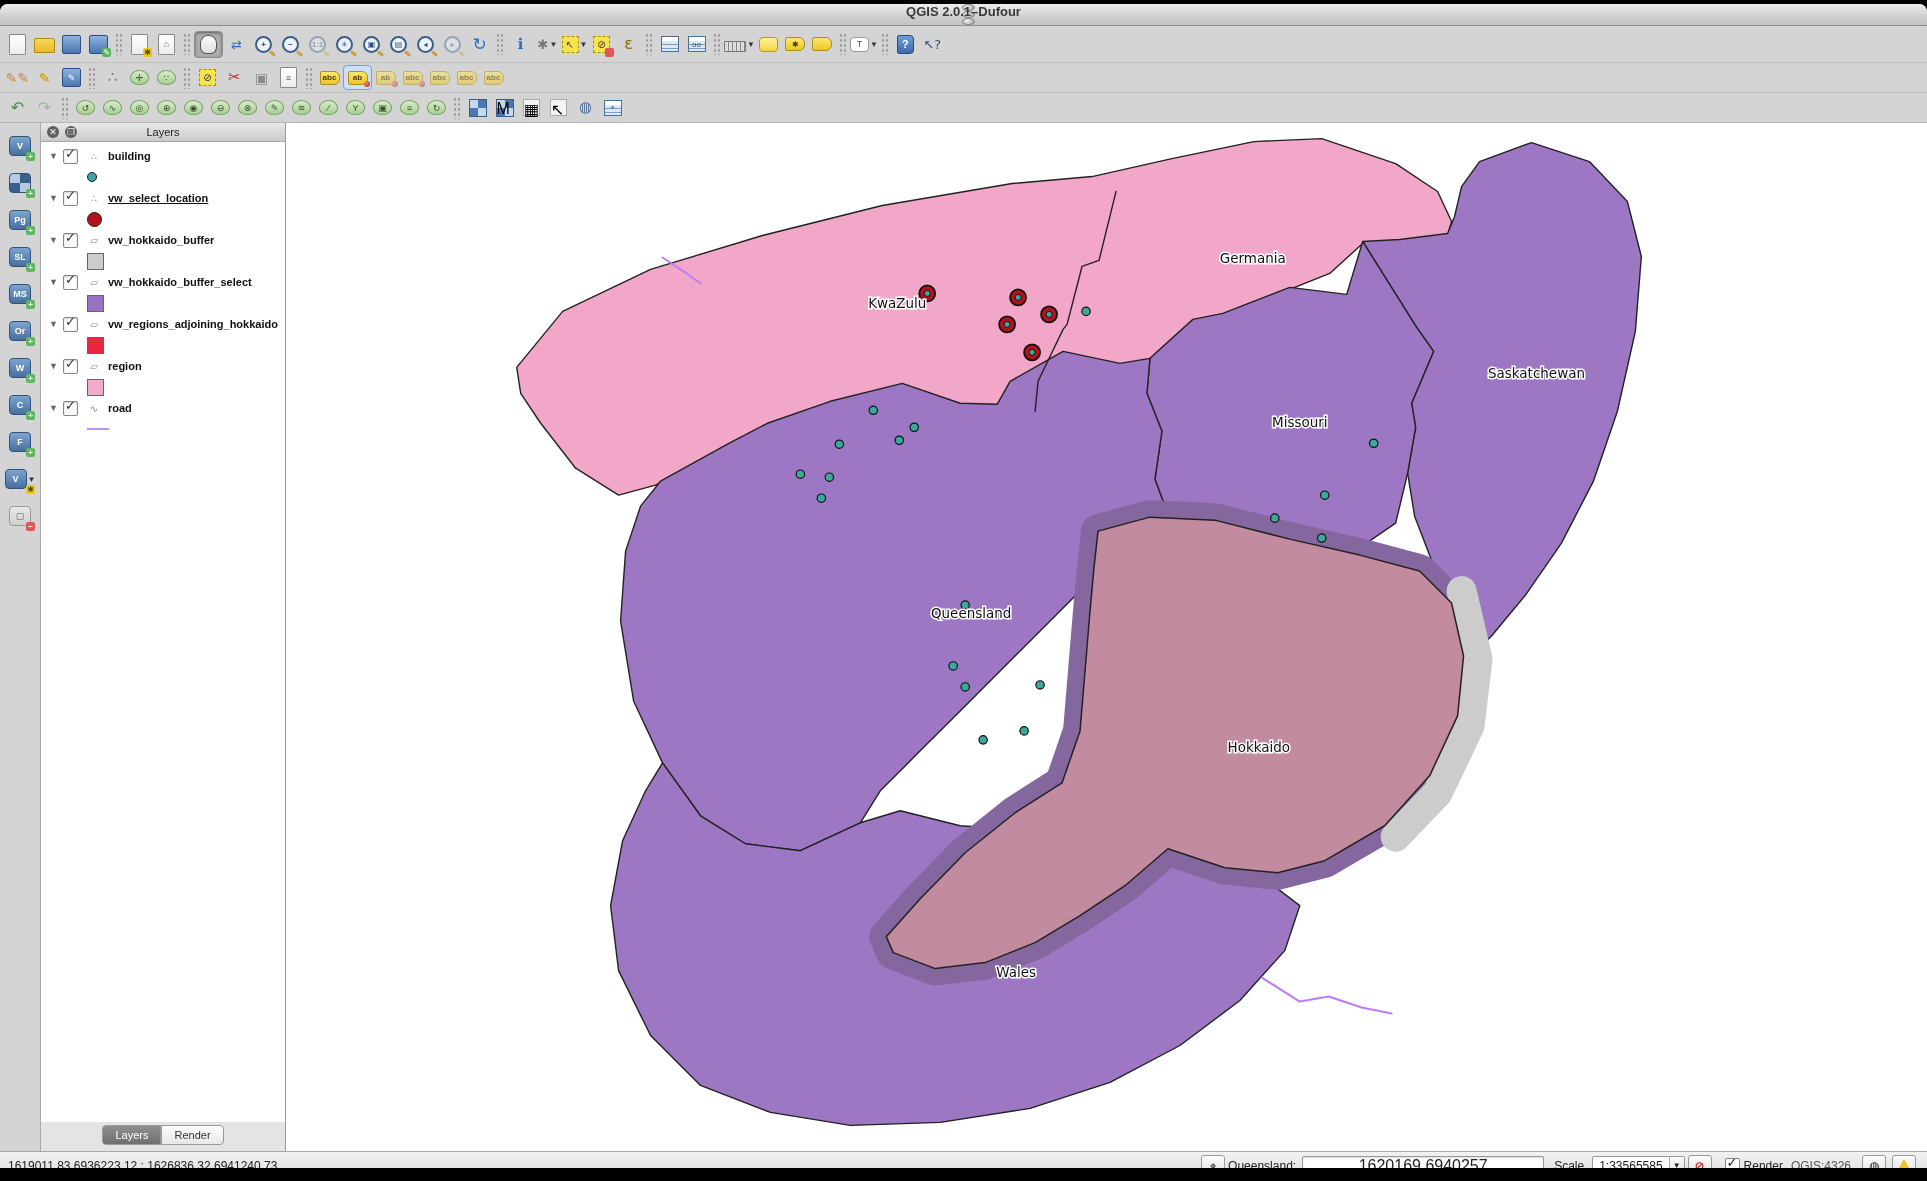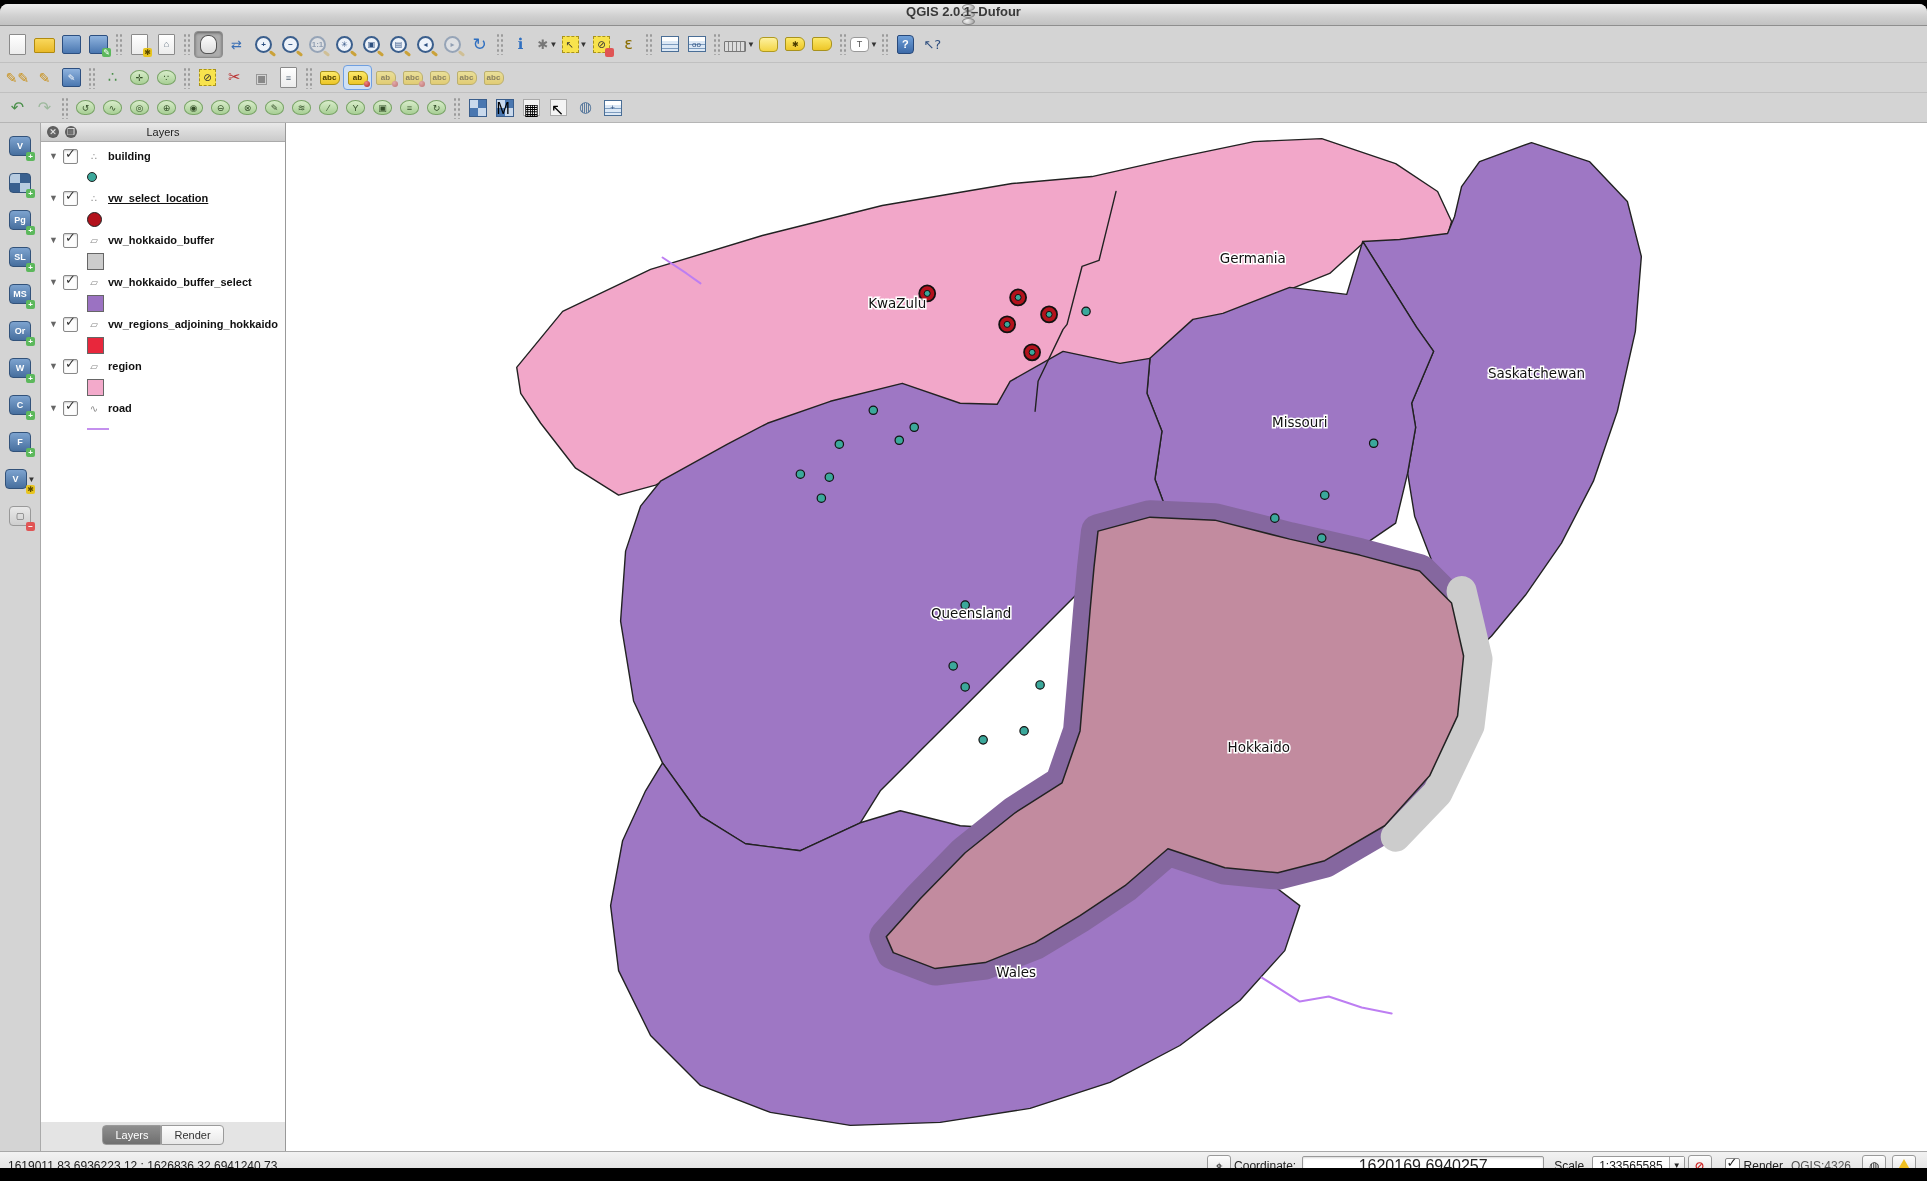--- a/index.html
+++ b/index.html
@@ -557,21 +557,21 @@
           <text x="971" y="607" text-anchor="middle" font-size="13.5" fill="#111" stroke="#fff" stroke-width="3" paint-order="stroke">Queensland</text>
           <text x="1259" y="741" text-anchor="middle" font-size="13.5" fill="#111" stroke="#fff" stroke-width="3" paint-order="stroke">Hokkaido</text>
           <text x="1016" y="966" text-anchor="middle" font-size="13.5" fill="#111" stroke="#fff" stroke-width="3" paint-order="stroke">Wales</text>
         </svg></div>
   </div>
 
   <div id="statusbar">
     <span id="extent">1619011.83,6936223.12 : 1626836.32,6941240.73</span>
     <span id="sbspacer"></span>
     <span class="sbbtn">⌖</span>
-    <span>Coordinate:</span>
+    <span>Queensland:</span>
     <span id="coordbox">1620169,6940257</span>
     <span>Scale</span>
     <span id="scalebox">
       <span id="scaleval">1:33565585</span>
       <span id="scalearrow">▼</span>
     </span>
     <span class="sbbtn">
         <span id="stoprender">⊘</span>
       </span>
     <span class="sbcb"></span>

